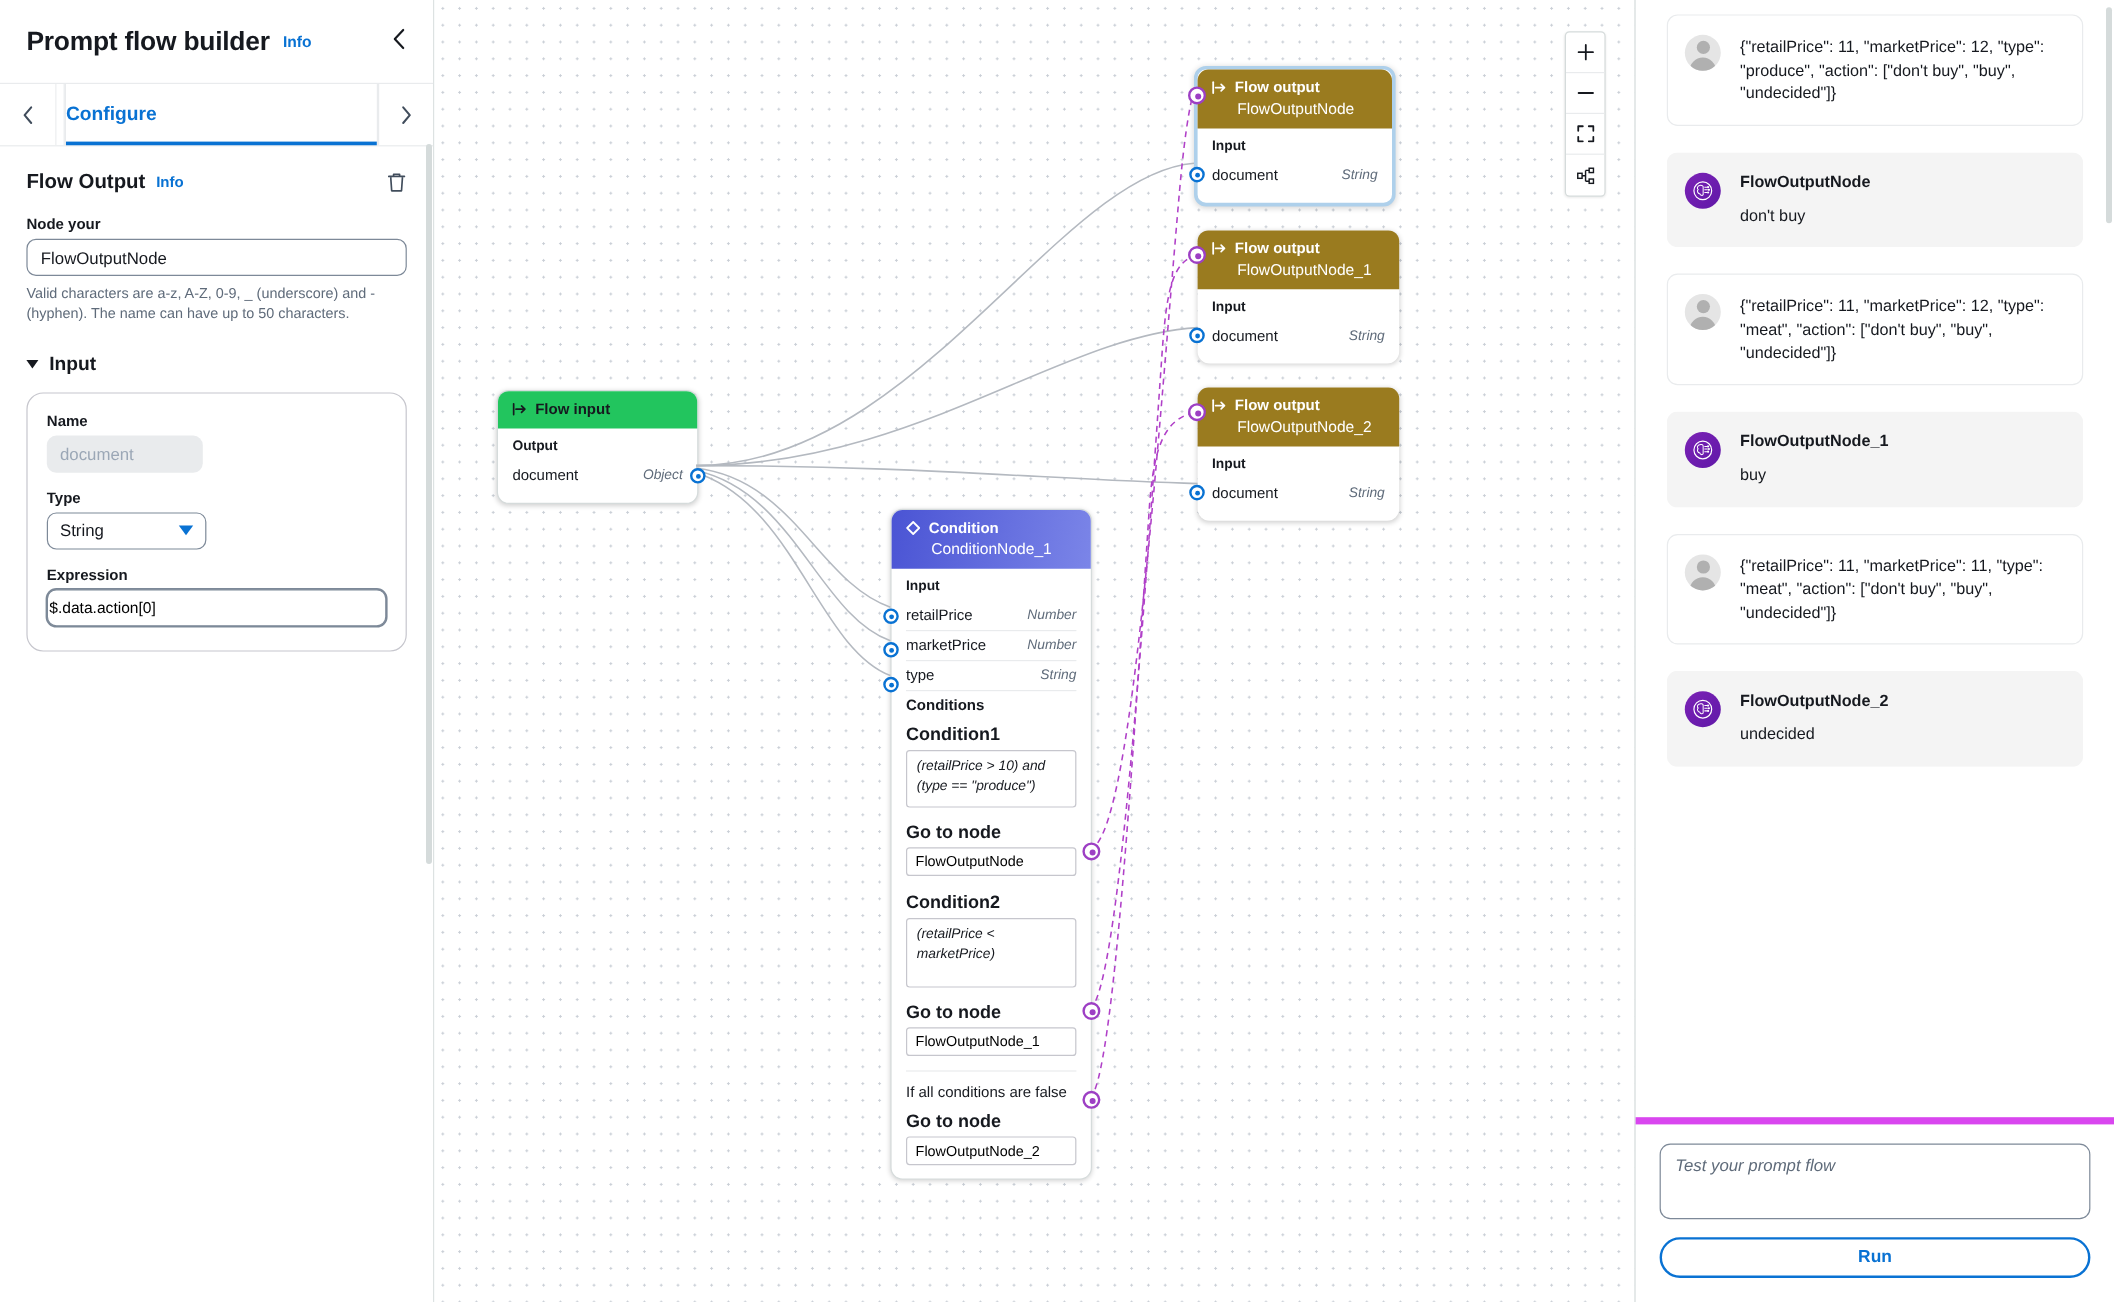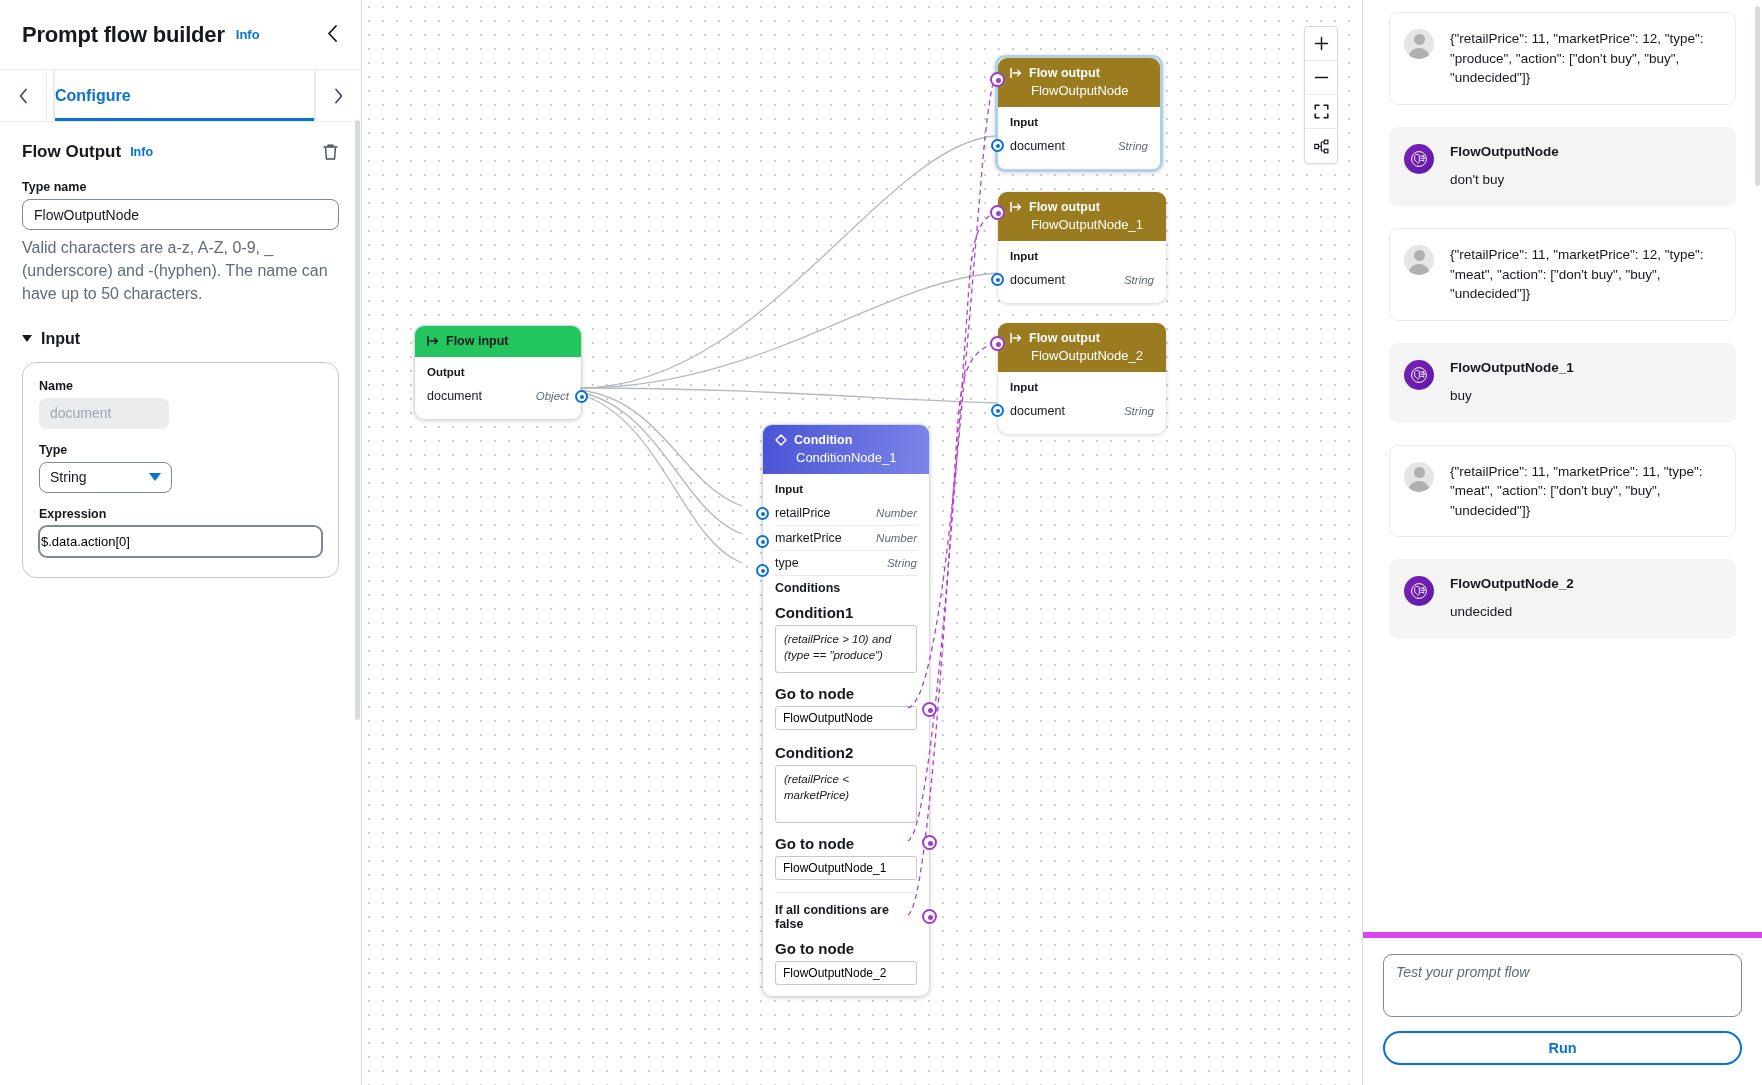--- a/index.html
+++ b/index.html
@@ -141,21 +141,21 @@
     border: 1px solid #7d8998;
     border-radius: 8px;
     padding: 0 11px;
     font-size: 14px;
     font-family: "Liberation Sans", sans-serif;
     color: #16191f;
     background: #fff;
     outline: none;
   }
   .help-text {
-    font-size: 16px;
+    font-size: 12px;
     color: #5f6b7a;
     line-height: 1.45;
     margin-top: 6px;
   }
   .collapsible-head {
     display: flex; align-items: center;
     margin-top: 24px;
     margin-bottom: 14px;
     cursor: pointer;
   }
@@ -332,21 +332,21 @@
   .node-output.selected {
     border: 3px solid #aed0eb;
     box-shadow: 0 1px 5px rgba(0,0,0,0.18);
   }
   #node-out-0 { left: 633px; top: 55px; }
   #node-out-1 { left: 636px; top: 192px; }
   #node-out-2 { left: 636px; top: 323px; }
 
   
   #node-condition {
-    left: 400px; top: 424px;
+    left: 380px; top: 424px;
     width: 168px;
     border: 1px solid #d5dbdb;
   }
   #node-condition .node-hdr {
     background: linear-gradient(100deg, #4a54d4 0%, #7b85e8 100%);
   }
   .cond-sub-label {
     font-size: 15px;
     font-weight: bold;
     margin: 9px 0 4px 0;
@@ -377,21 +377,21 @@
     height: 24px;
     border: 1px solid #c6c6cd;
     border-radius: 3px;
     padding: 0 7px;
     font-size: 12px;
     font-family: "Liberation Sans", sans-serif;
     outline: none;
     background: #fff;
   }
   .cond-hr { height:1px; background:#e9ebed; margin: 12px 0 10px 0; }
-  .cond-false-title { font-size: 12.5px; font-weight: bold; margin-bottom: 4px; }
+  .cond-false-title { font-size: 12.5px; font-weight: normal; margin-bottom: 4px; }
 
   svg.wires { position: absolute; inset: 0; width: 100%; height: 100%; pointer-events: none; z-index: 5;}
 
   
   .right-panel {
     width: 400px;
     flex: 0 0 400px;
     height: 100%;
     background: #fff;
     border-left: 1px solid #d5dbdb;
@@ -540,21 +540,21 @@
         <span class="section-info">Info</span>
         <span class="trash-btn">
           <svg width="17" height="18" viewBox="0 0 17 18">
             <path d="M2 4 H15" stroke="#414d5c" stroke-width="1.4" fill="none" stroke-linecap="round"></path>
             <path d="M6 4 V2.2 H11 V4" stroke="#414d5c" stroke-width="1.4" fill="none" stroke-linejoin="round"></path>
             <path d="M3.6 4.6 L4.4 16 H12.6 L13.4 4.6" stroke="#414d5c" stroke-width="1.4" fill="none" stroke-linejoin="round"></path>
           </svg>
         </span>
       </div>
 
-      <label class="field-label">Type name</label>
+      <label class="field-label">Node your</label>
       <input class="txt-input" value="FlowOutputNode" style="">
       <div class="help-text">Valid characters are a-z, A-Z, 0-9, _ (underscore) and -(hyphen). The name can have up to 50 characters.</div>
 
       <div class="collapsible-head">
         <span class="caret"></span>
         <span class="collapsible-title">Input</span>
       </div>
 
       <div class="input-card">
         <label class="field-label">Name</label>

